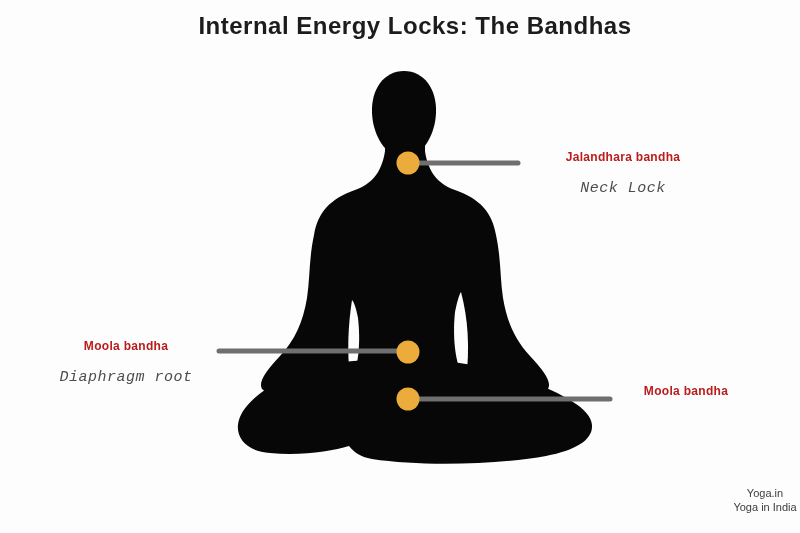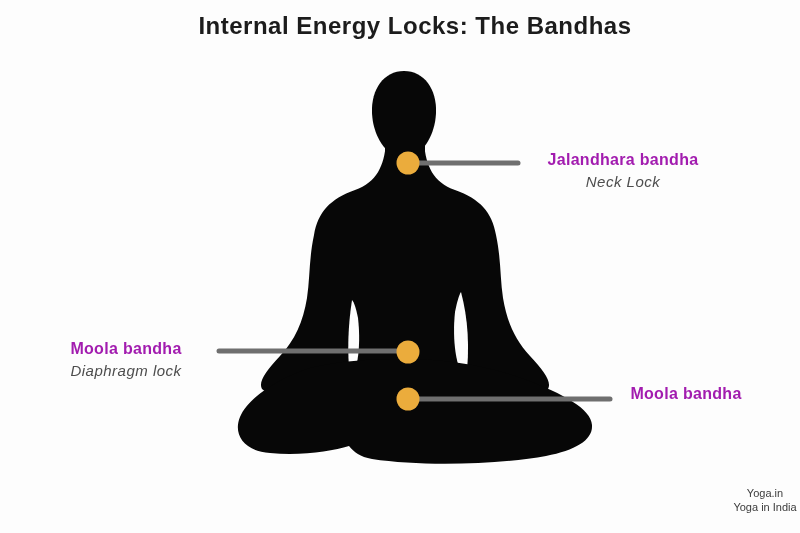--- a/index.html
+++ b/index.html
@@ -32,33 +32,34 @@
     position: absolute;
     top: 0;
     left: 0;
   }
   .callout {
     position: absolute;
     text-align: center;
     line-height: 1.25;
   }
   .callout .label {
-    font-size: 16px;
+    font-size: 12px;
     font-weight: bold;
     letter-spacing: 0.3px;
-    color: #a21caf;
+    color: #b91c1c;
     white-space: nowrap;
   }
   .callout .sublabel {
     font-size: 15px;
     font-style: italic;
     letter-spacing: 0.5px;
     color: #4d4d4d;
-    margin-top: 3px;
+    margin-top: 15px;
     white-space: nowrap;
+    font-family: Liberation Mono, monospace;
   }
   .callout-jalandhara { left: 538px; top: 150px; width: 170px; }
   .callout-udyana    { left: 33px;  top: 339px; width: 186px; }
   .callout-moola     { left: 604px; top: 384px; width: 164px; }
   .watermark {
     position: absolute;
     left: 702px;
     top: 486px;
     width: 126px;
     text-align: center;
@@ -129,21 +130,21 @@
     <circle cx="408" cy="399" r="11.5" fill="#EBAC3C"></circle>
   </svg>
 
   <div class="callout callout-jalandhara">
     <div class="label">Jalandhara bandha</div>
     <div class="sublabel">Neck Lock</div>
   </div>
 
   <div class="callout callout-udyana">
     <div class="label">Moola bandha</div>
-    <div class="sublabel">Diaphragm lock</div>
+    <div class="sublabel">Diaphragm root</div>
   </div>
 
   <div class="callout callout-moola">
     <div class="label">Moola bandha</div>
   </div>
 
   <div class="watermark">
     <div>Yoga.in</div>
     <div>Yoga in India</div>
   </div>

